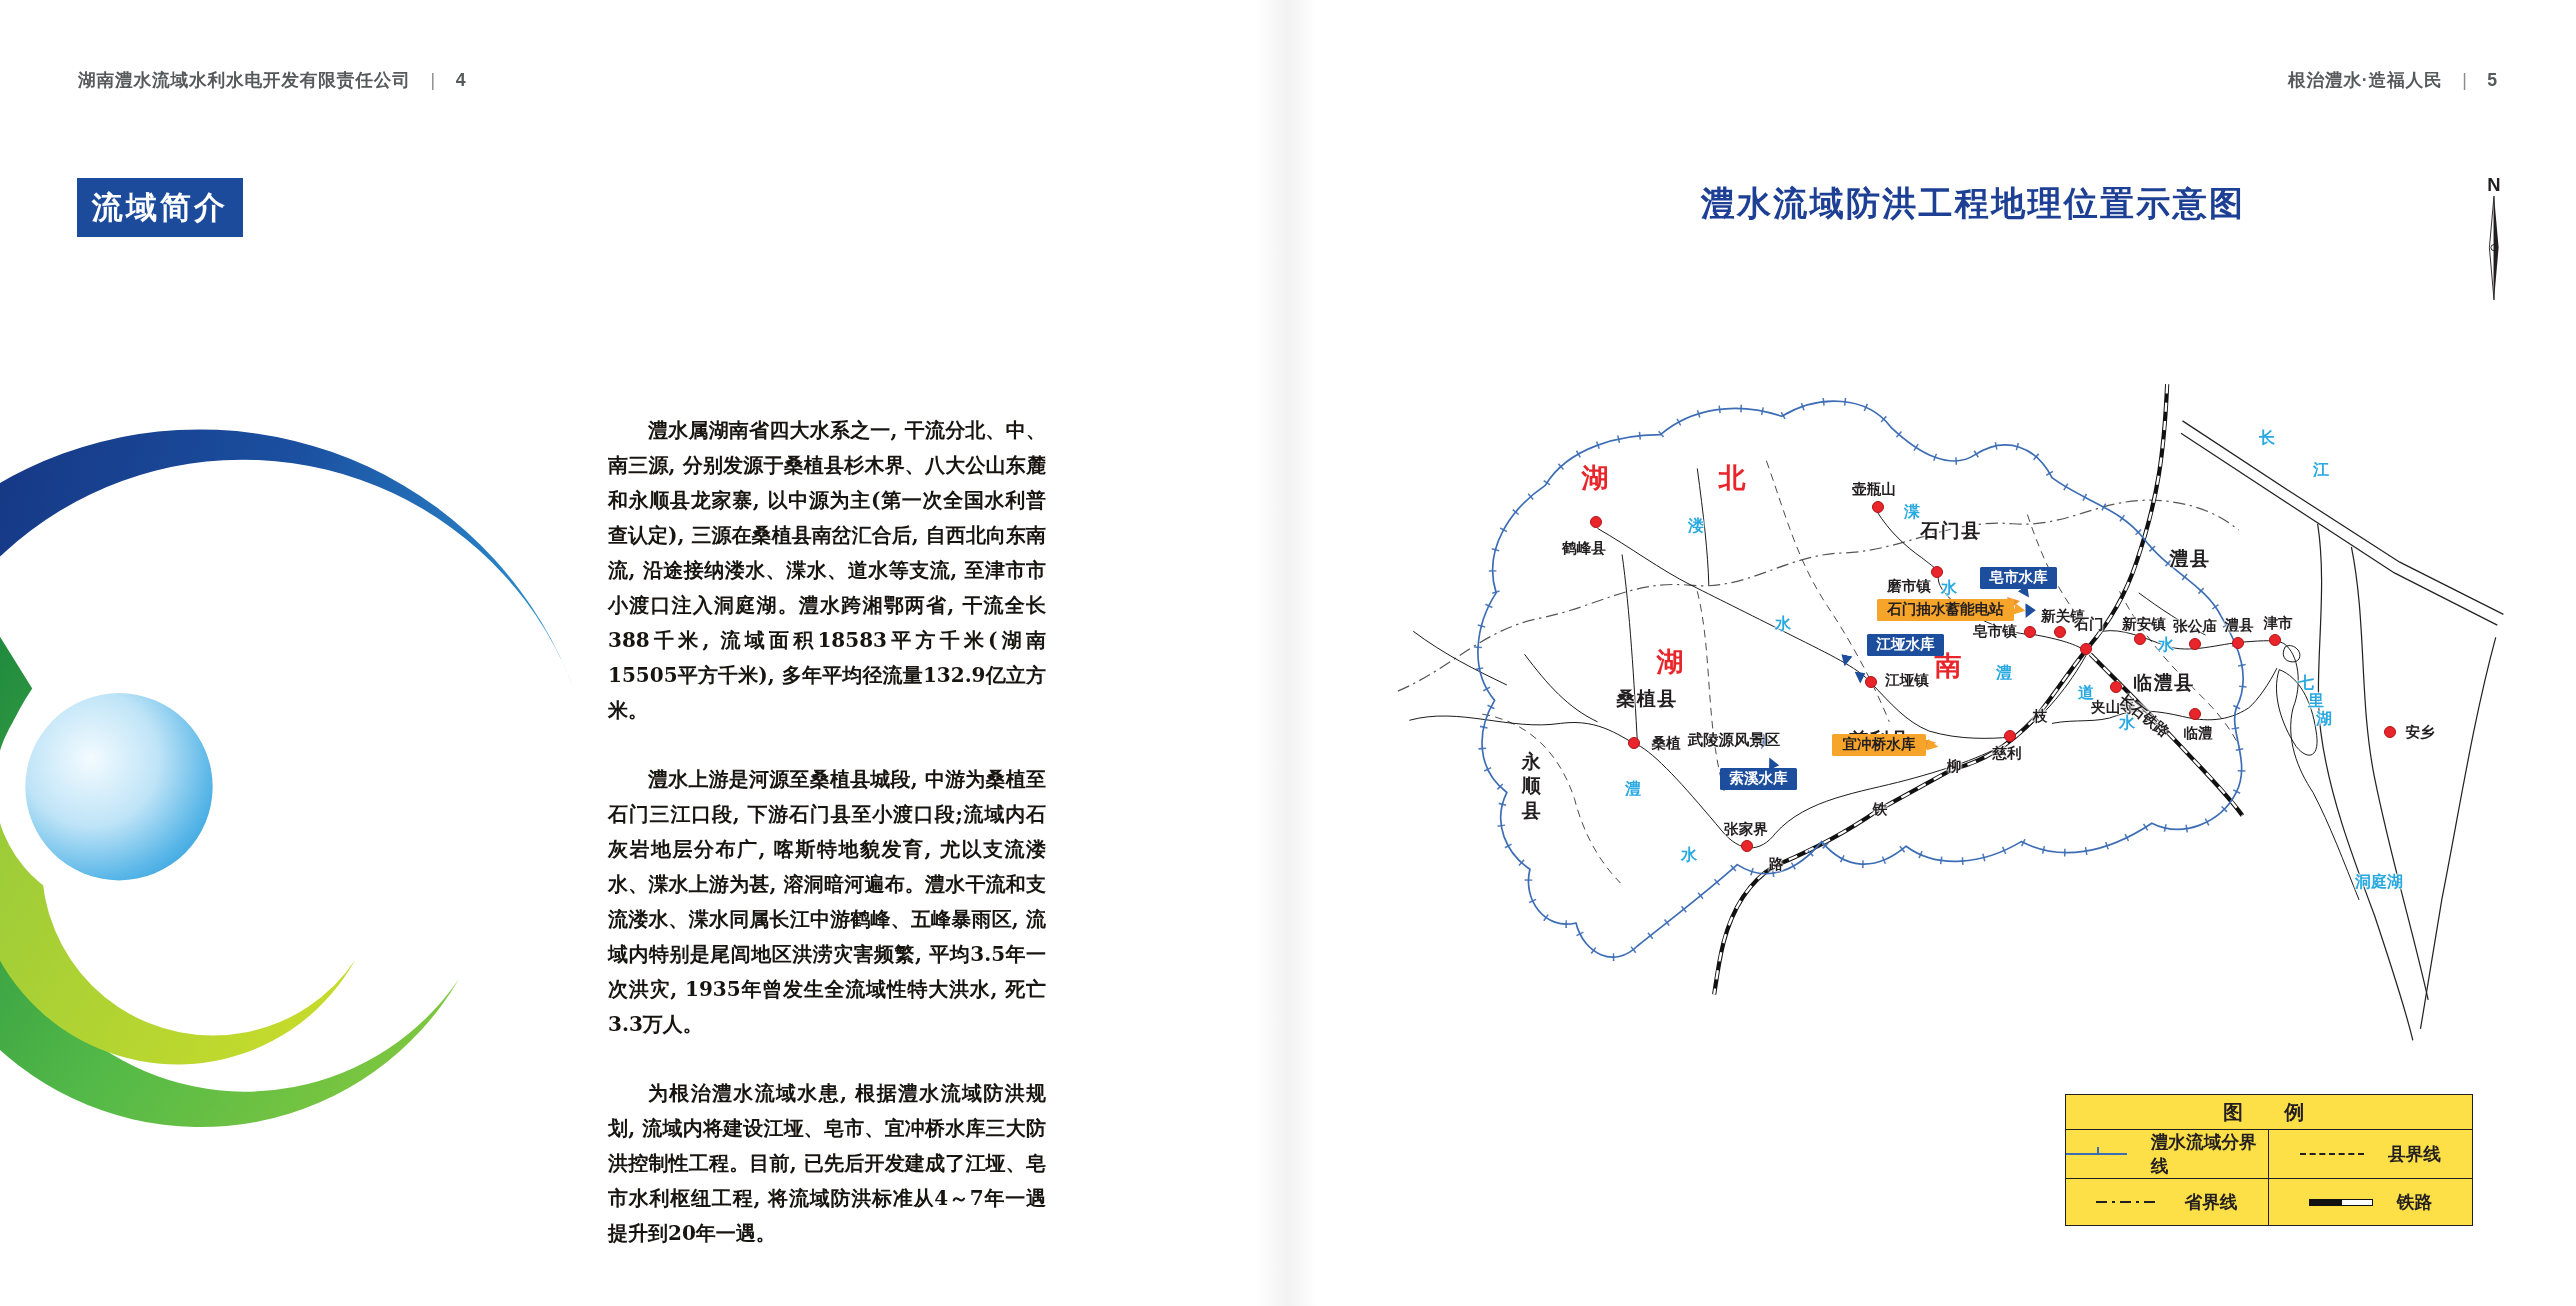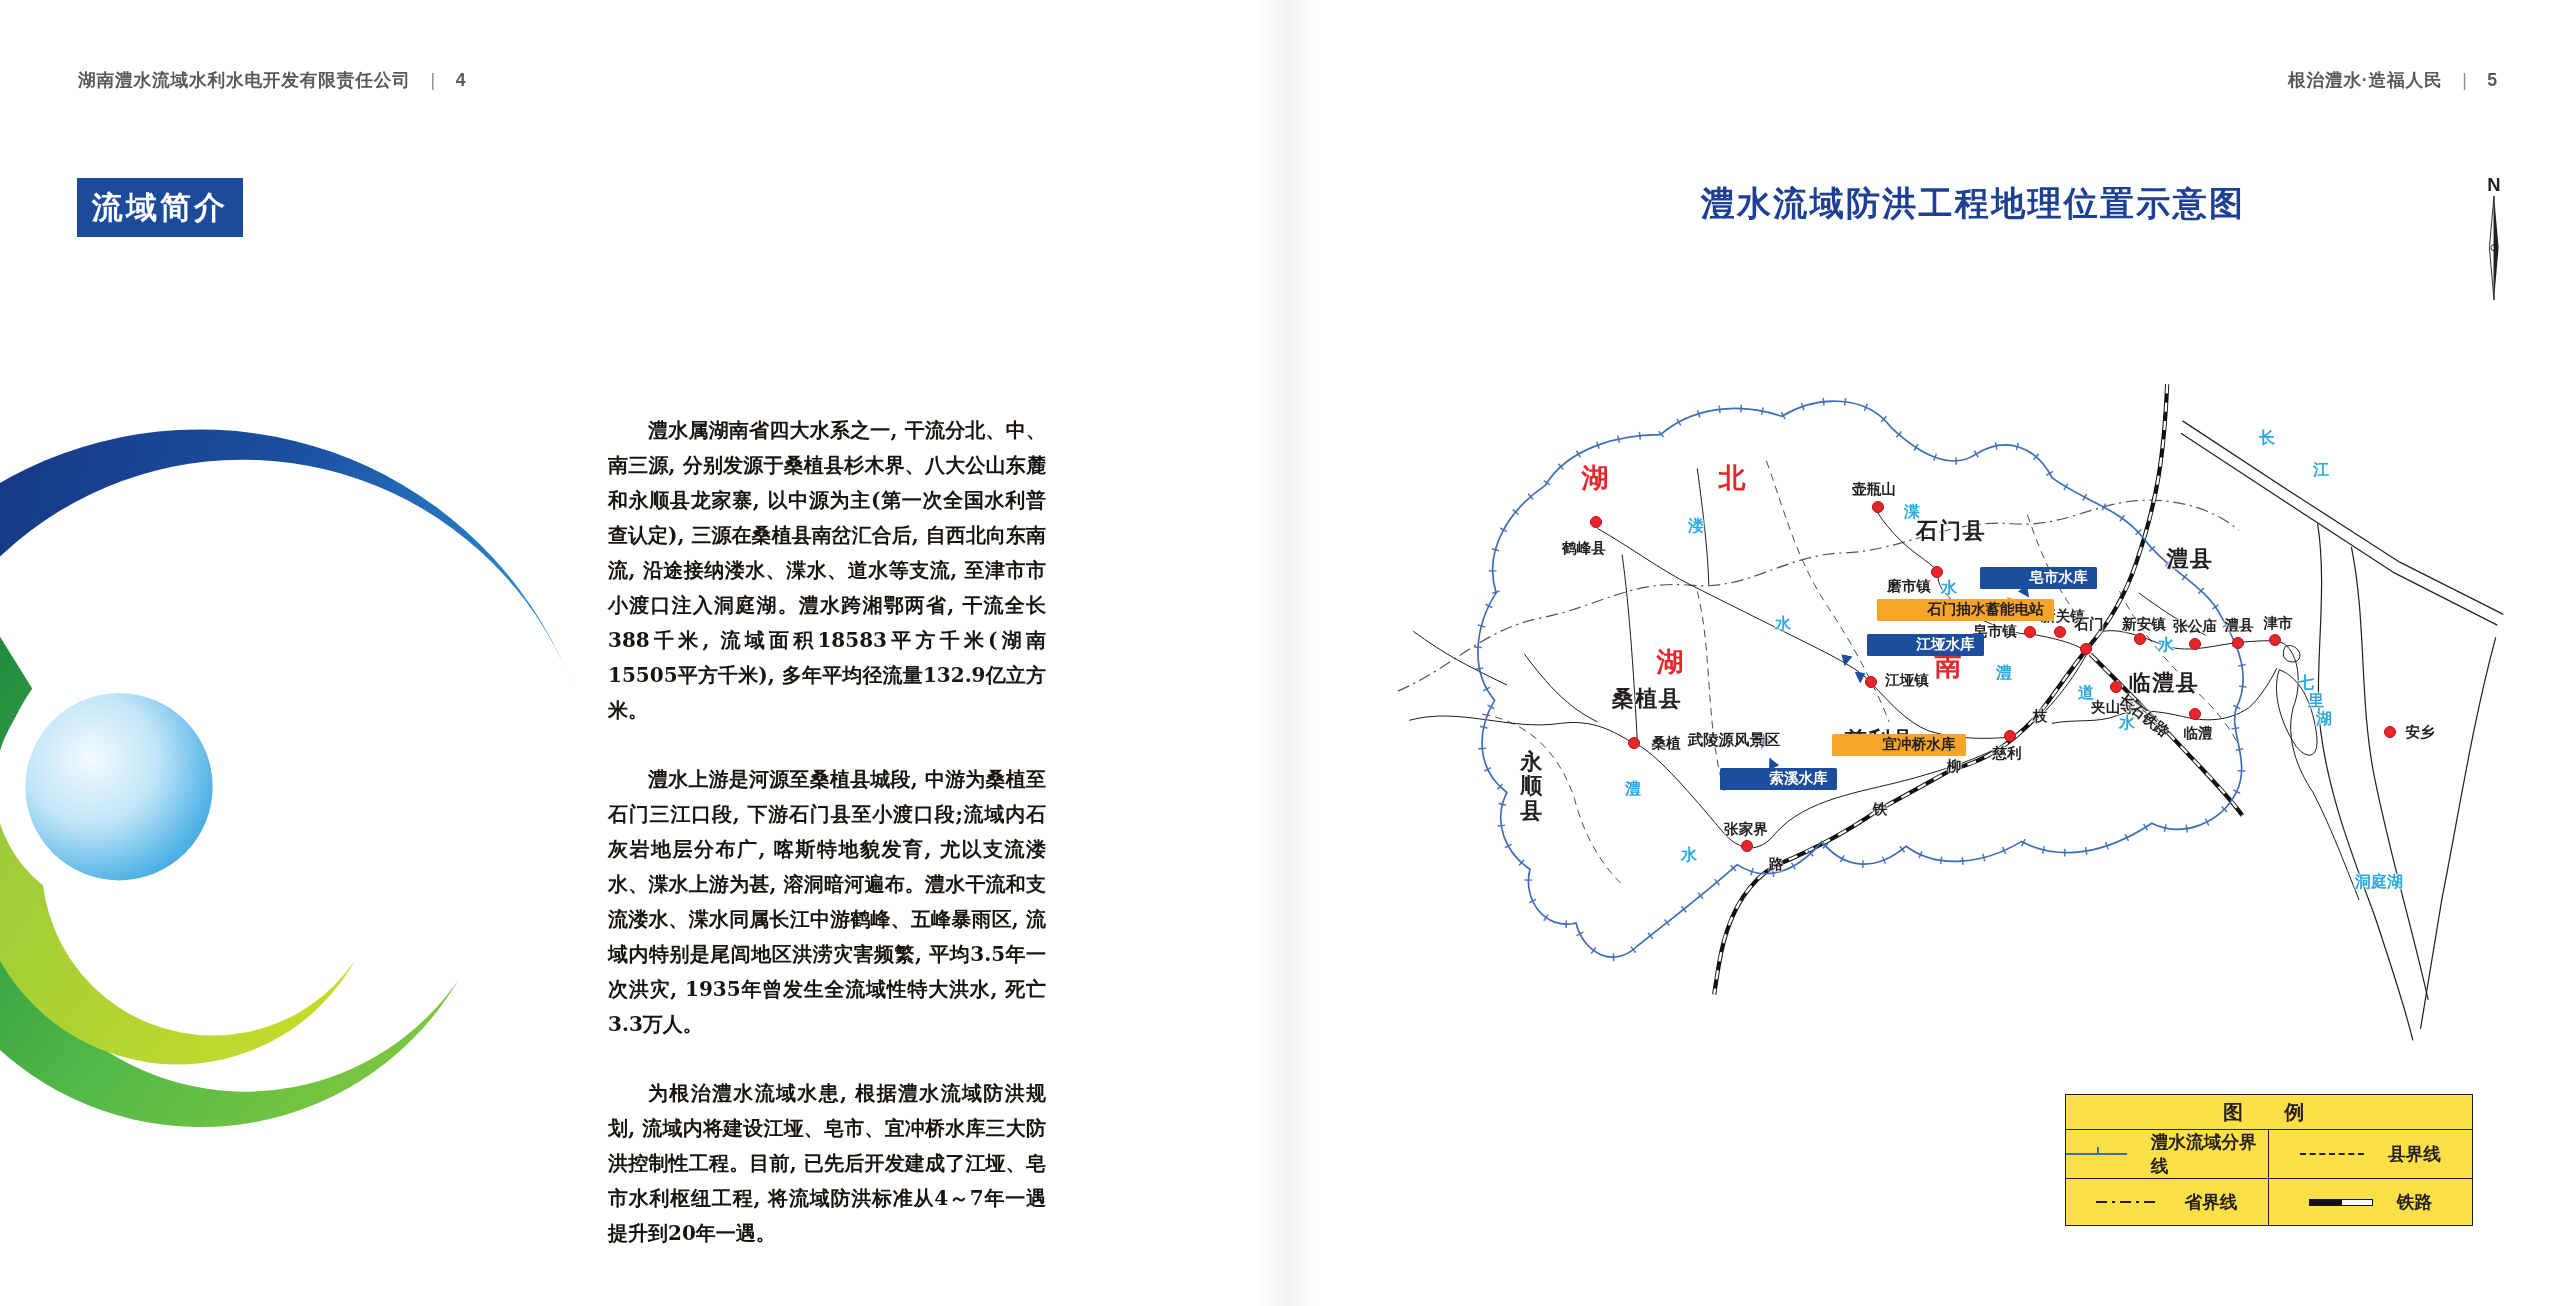--- a/index.html
+++ b/index.html
@@ -21,30 +21,30 @@
   
   #map-title{position:absolute;left:1643px;top:181px;width:660px;text-align:center;
         font-size:34px;font-weight:bold;color:#1d3f94;letter-spacing:2.3px;}
   #compass{position:absolute;left:2471px;top:174px;width:46px;text-align:center;}
   #compass .n{font-size:18.4px;font-weight:bold;color:#231f20;}
   #map{position:absolute;left:1367px;top:361px;width:1198px;height:714px;}
   #map svg{position:absolute;left:0;top:0;}
   .ml{position:absolute;transform:translate(-50%,-50%);white-space:nowrap;font-weight:bold;
       text-shadow:0 0 2.3px #fff,0 0 2.3px #fff,0 0 2.3px #fff;}
   .ml.p{font-size:27px;color:#e8252a;}
-  .ml.c{font-size:22px;color:#231f20;letter-spacing:1.5px;}
+  .ml.c{font-size:19px;color:#231f20;letter-spacing:1.5px;}
   .ml.r{font-size:16px;color:#29a9e1;}
   .ml.rw{font-size:14.6px;color:#231f20;}
   .ml.sc{font-size:15.4px;color:#231f20;}
   .town-dot{position:absolute;width:10px;height:10px;border-radius:50%;background:#e8252a;
       border:1.2px solid #b01116;transform:translate(-50%,-50%);}
   .town-label{position:absolute;transform:translate(-50%,-50%);font-size:14.6px;font-weight:bold;color:#231f20;
       white-space:nowrap;text-shadow:0 0 2.3px #fff,0 0 2.3px #fff,0 0 2.3px #fff;}
   .callout{position:absolute;height:21.5px;line-height:21.5px;text-align:center;font-size:14.6px;font-weight:bold;
-      border-radius:1.5px;white-space:nowrap;z-index:5;padding-left:40px;}
+      border-radius:1.5px;white-space:nowrap;z-index:5;}
   .callout.blue{background:#1d4e9e;color:#ffffff;}
   .callout.orange{background:#f7a42a;color:#231f20;}
   .tail{position:absolute;width:11.5px;height:11.5px;z-index:4;clip-path:polygon(0 0,100% 0,50% 100%);}
   .tail.blue{background:#1d4e9e;} .tail.orange{background:#f7a42a;}
   .marker{position:absolute;clip-path:polygon(0 0,100% 35%,25% 100%);}
   .marker.blue{background:#1d4e9e;} .marker.orange{background:#f0932b;}
   
   #legend{position:absolute;left:2065px;top:1094px;width:408px;height:132px;border:1.5px solid #231f20;
       background:#fde047;box-sizing:border-box;}
   #legend .ttl{height:34px;line-height:34px;text-align:center;font-size:20px;font-weight:bold;

